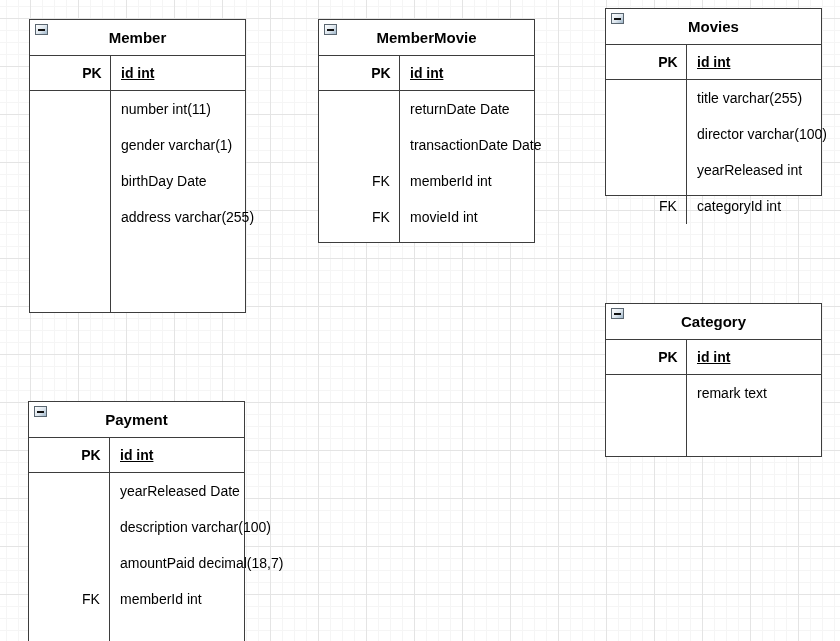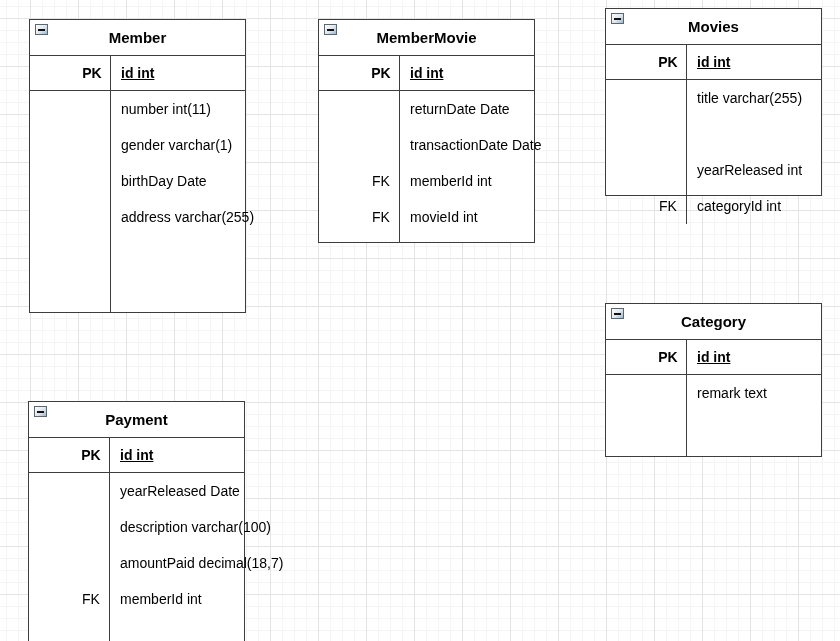--- a/index.html
+++ b/index.html
@@ -172,20 +172,21 @@
     <div class="trow pkrow">
       <span class="kcell">PK</span>
       <span class="acell pkfield">id int</span>
     </div>
     <div class="trow">
       <span class="kcell"></span>
       <span class="acell">title varchar(255)</span>
     </div>
     <div class="trow">
       <span class="kcell"></span>
+      <span class="acell">director varchar(100)</span>
     </div>
     <div class="trow">
       <span class="kcell"></span>
       <span class="acell">yearReleased int</span>
     </div>
     <div class="trow">
       <span class="kcell">FK</span>
       <span class="acell">categoryId int</span>
     </div>
     <div class="filler">

